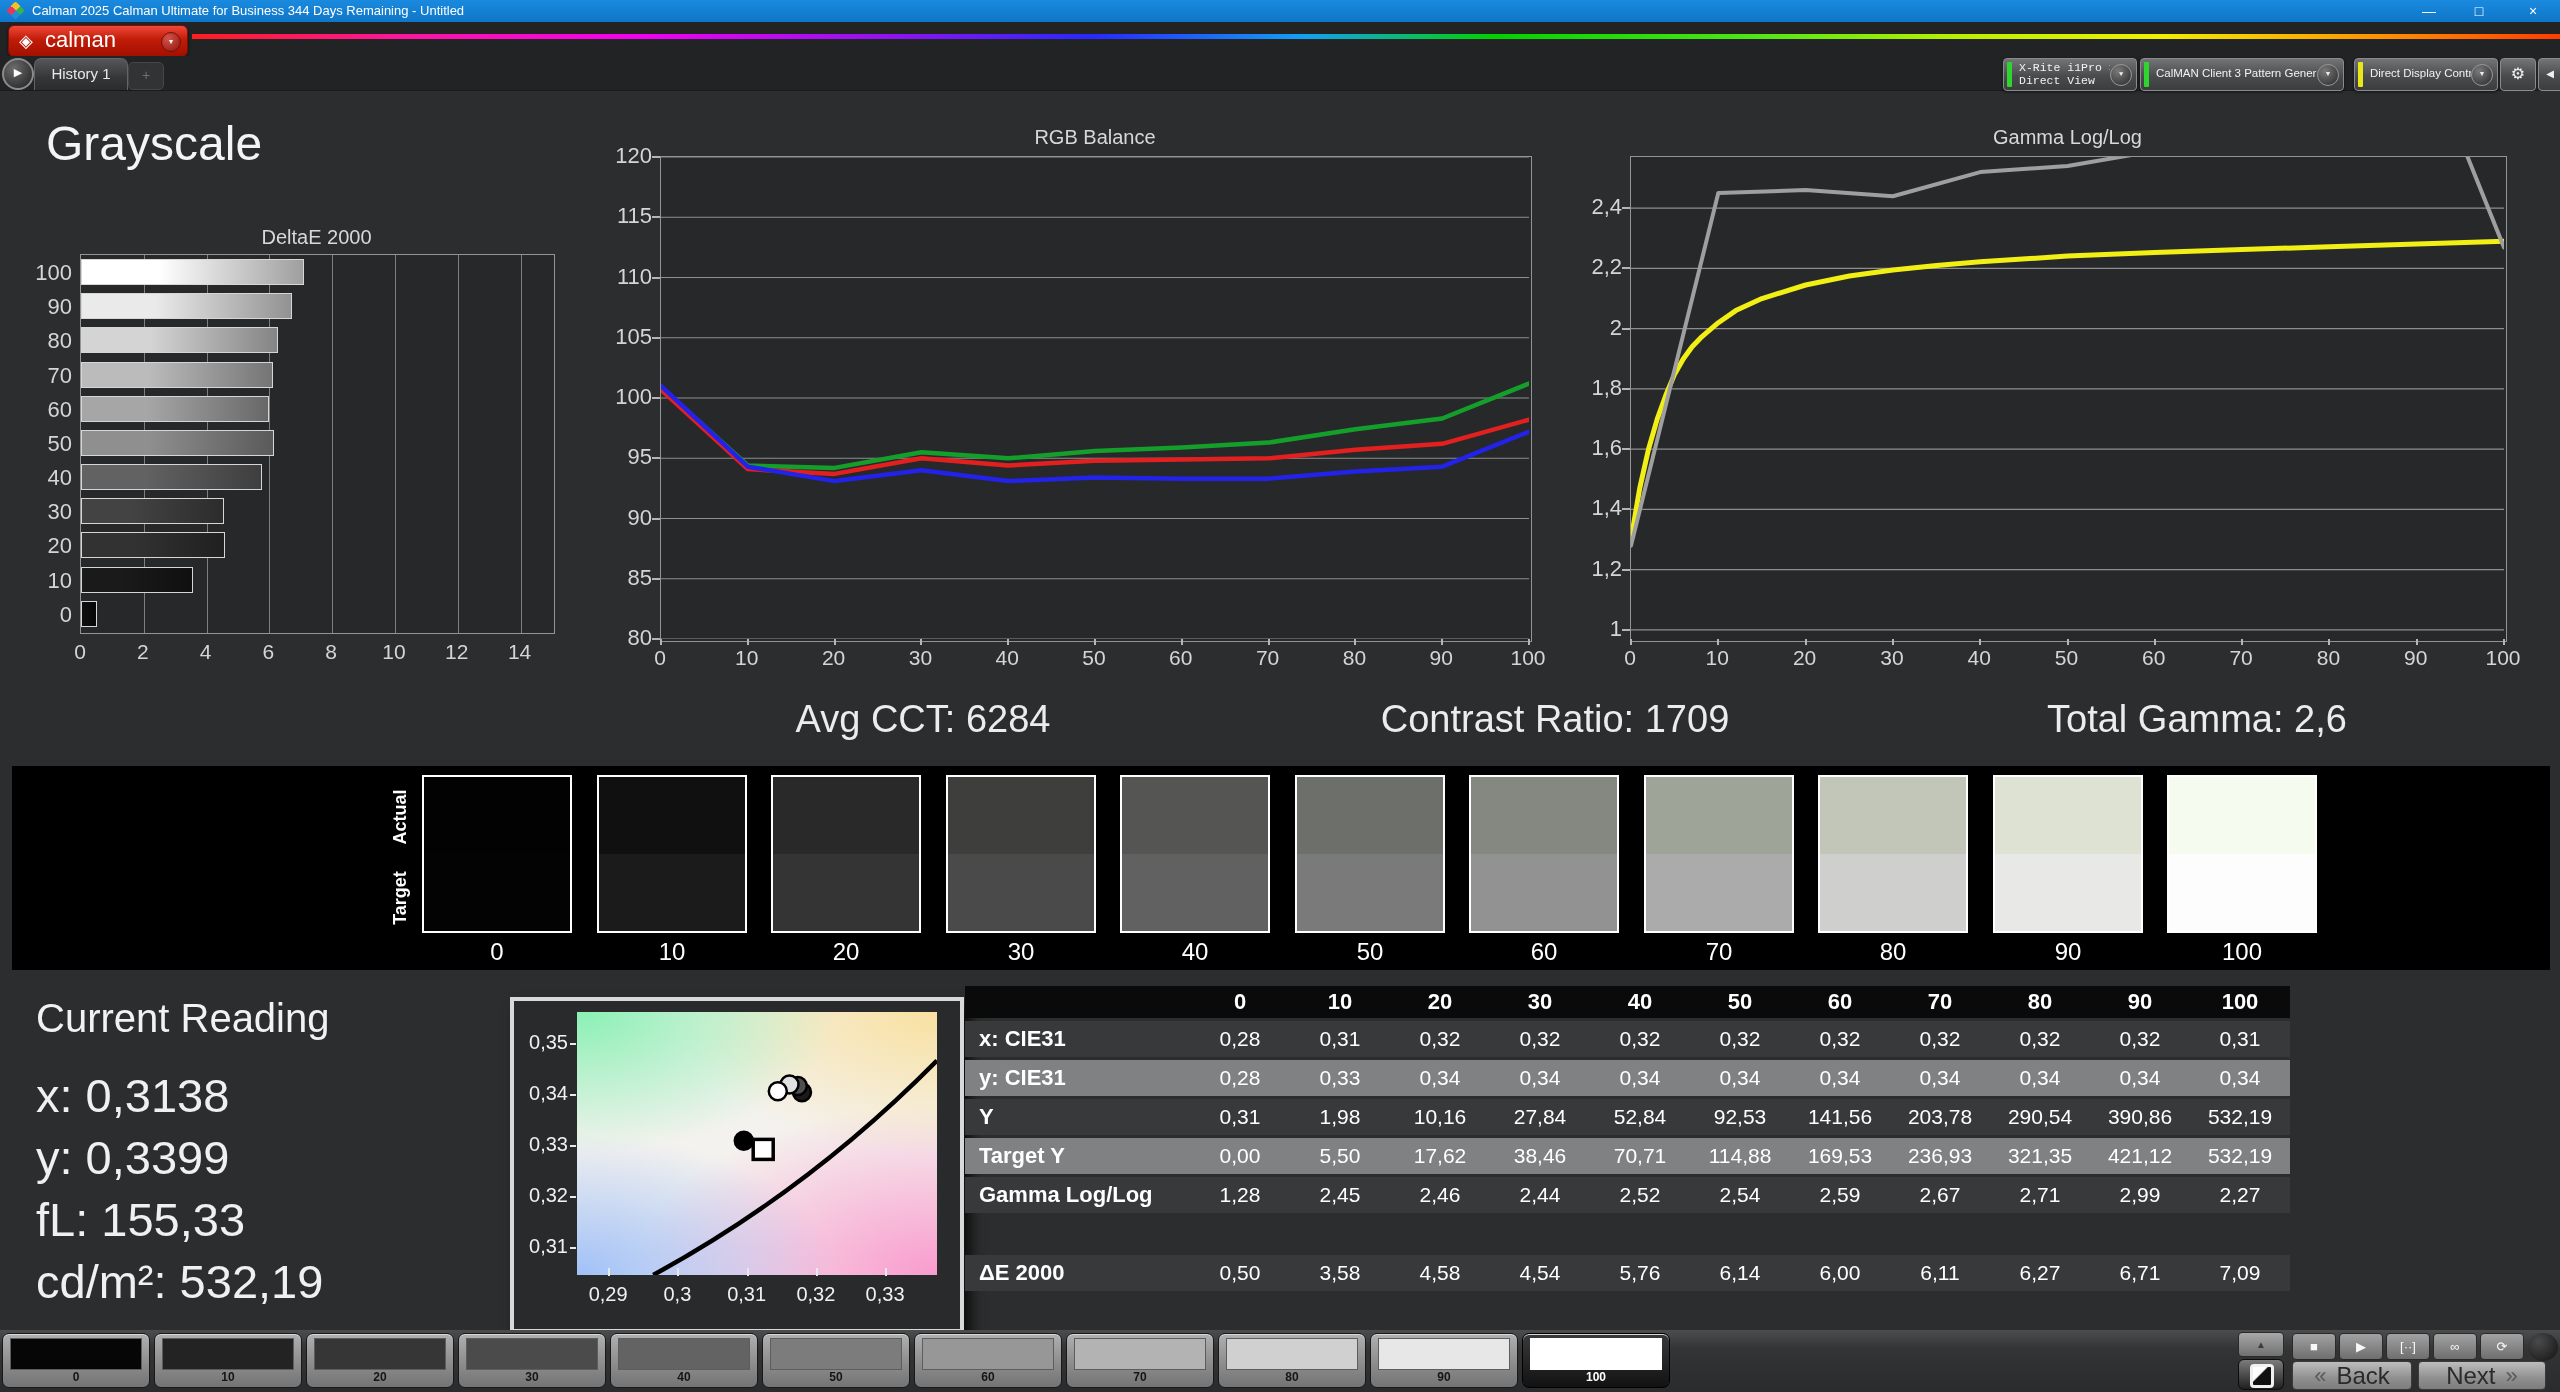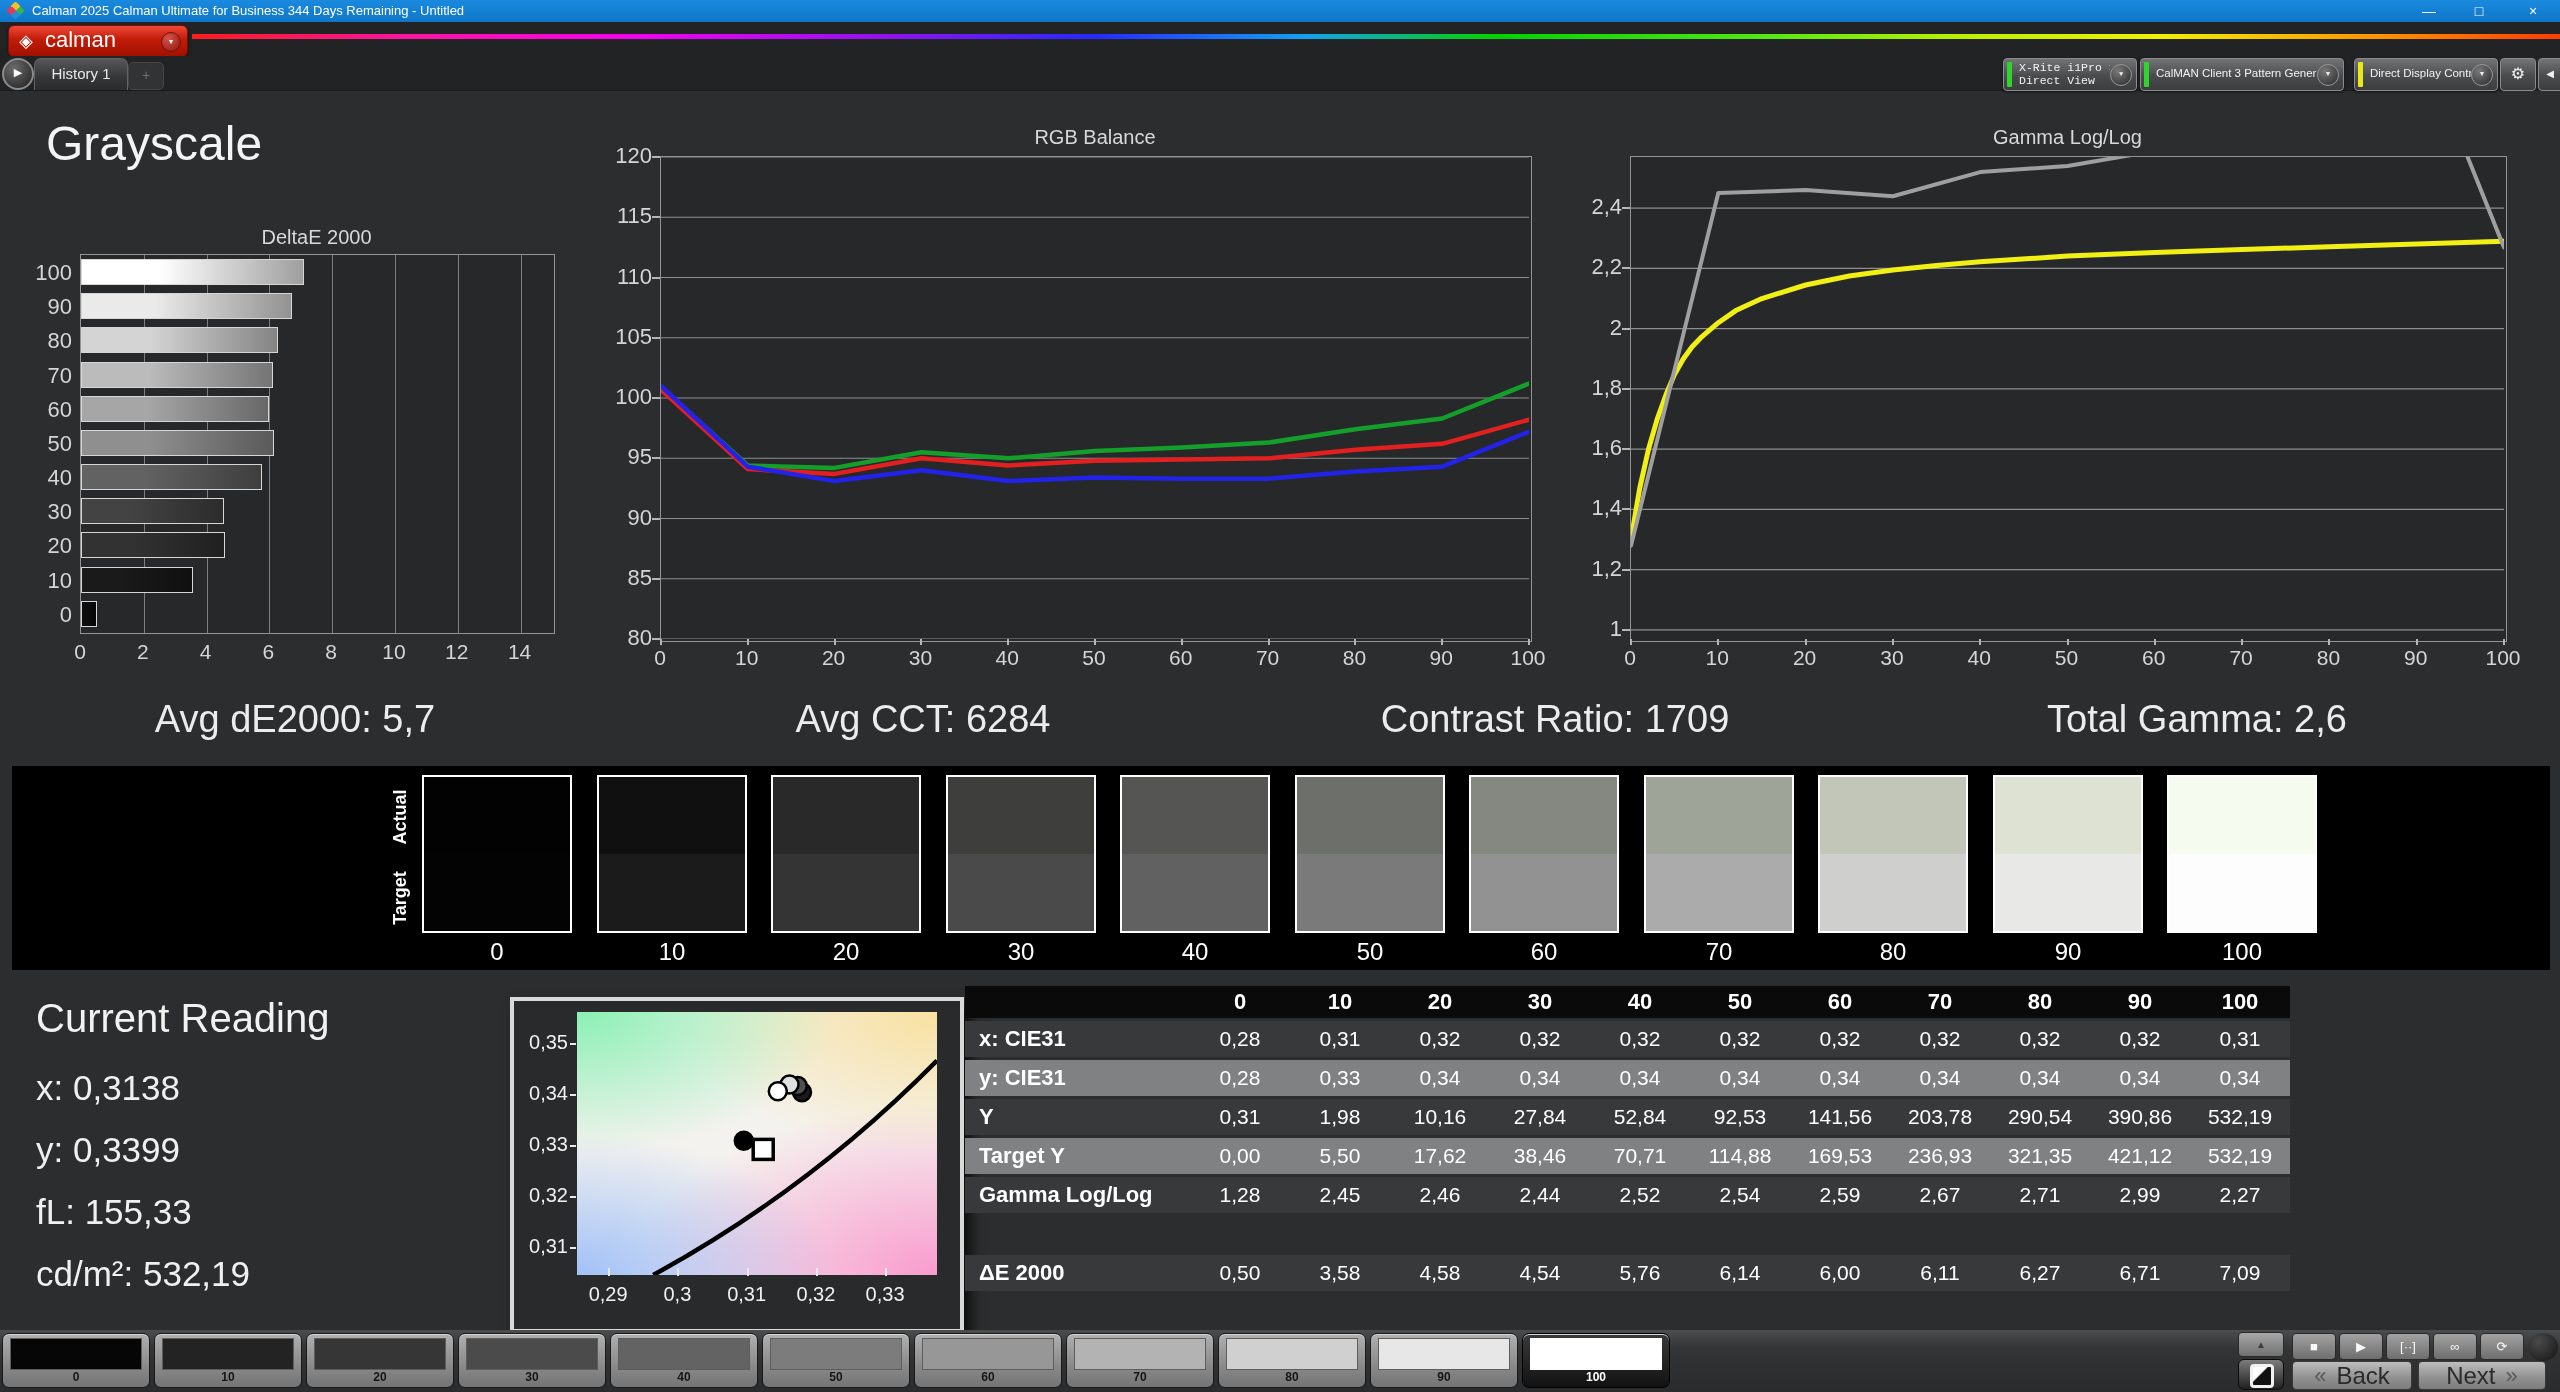--- a/index.html
+++ b/index.html
@@ -44,21 +44,21 @@
   .stat{position:absolute;top:698px;width:470px;text-align:center;font-size:38px;color:#ececec;}
   
   .strip{left:12px;top:766px;width:2538px;height:204px;background:#000;}
   .rotlab{position:absolute;width:96px;height:96px;display:flex;align-items:center;justify-content:center;transform:rotate(-90deg);color:#fff;font-size:18px;font-weight:700;}
   .swatch{position:absolute;top:9px;width:150px;height:158px;border:2px solid #fff;box-sizing:border-box;}
   .sw-a{position:absolute;left:0;top:0;width:100%;height:50%;}
   .sw-t{position:absolute;left:0;bottom:0;width:100%;height:50%;}
   .swlab{position:absolute;top:172px;width:150px;text-align:center;color:#fff;font-size:24px;}
   
   .cr-title{left:36px;top:996px;font-size:40px;color:#f2f2f2;}
-  .cr-line{left:36px;font-size:35px;color:#f0f0f0;}
+  .cr-line{left:36px;font-size:47px;color:#f0f0f0;}
   
   .ciebox{left:510px;top:997px;width:446px;height:328px;background:#292a2b;border:4px solid #d9d9d9;box-shadow:7px 9px 12px rgba(0,0,0,.75);box-sizing:content-box;}
   #cie-chart{position:absolute;left:63px;top:11px;width:360px;height:263px;background:
     radial-gradient(120% 90% at 0% 0%,rgba(120,240,170,.85),rgba(120,240,170,0) 60%),
     radial-gradient(120% 90% at 100% 0%,rgba(250,220,140,.8),rgba(250,220,140,0) 60%),
     radial-gradient(120% 90% at 0% 100%,rgba(140,180,250,.8),rgba(140,180,250,0) 60%),
     radial-gradient(130% 100% at 100% 100%,rgba(250,140,200,.85),rgba(250,140,200,0) 65%),
     #f4f2ee;}
   .cielab{position:absolute;color:#f0f0f0;font-size:20px;}
   
@@ -174,21 +174,20 @@
         <line x1="0" y1="171.71249999999998" x2="873" y2="171.71249999999998" stroke="#8d8e90" stroke-width="1.2"></line>
         <line x1="0" y1="231.96249999999995" x2="873" y2="231.96249999999995" stroke="#8d8e90" stroke-width="1.2"></line>
         <line x1="0" y1="292.2124999999999" x2="873" y2="292.2124999999999" stroke="#8d8e90" stroke-width="1.2"></line>
         <line x1="0" y1="352.46250000000003" x2="873" y2="352.46250000000003" stroke="#8d8e90" stroke-width="1.2"></line>
         <line x1="0" y1="412.7125" x2="873" y2="412.7125" stroke="#8d8e90" stroke-width="1.2"></line>
         <line x1="0" y1="472.9625" x2="873" y2="472.9625" stroke="#8d8e90" stroke-width="1.2"></line>
         <polyline points="0.0,382.6 8.7,331.4 17.5,292.2 26.2,262.1 34.9,238.0 43.7,216.9 52.4,201.8 61.1,189.8 69.8,180.7 87.3,165.7 104.8,153.6 130.9,141.6 174.6,128.0 218.3,119.0 261.9,113.0 305.5,108.4 349.2,104.8 436.5,99.1 523.8,95.5 611.1,92.5 698.4,89.8 785.7,87.1 873.0,84.3" fill="none" stroke="#f2ef14" stroke-width="5" stroke-linejoin="round" stroke-linecap="round"></polyline>
         <polyline points="0.0,388.6 87.3,36.1 174.6,33.1 261.9,39.2 349.2,15.1 436.5,9.0 523.8,-6.0 611.1,-30.1 698.4,-42.2 785.7,-126.5 873.0,90.4" fill="none" stroke="#9f9f9f" stroke-width="4" stroke-linejoin="round" stroke-linecap="round"></polyline>
       </svg></div>
 
-  <div class="stat" style="left:60px">Avg dE2000: 5,7</div>
   <div class="stat" style="left:688px">Avg CCT: 6284</div>
   <div class="stat" style="left:1320px">Contrast Ratio: 1709</div>
   <div class="stat" style="left:1962px">Total Gamma: 2,6</div>
 
   <div class="abs strip" id="strip">
       <div class="rotlab" style="left: 340px; top: 3px;">Actual</div>
       <div class="rotlab" style="left: 340px; top: 84px;">Target</div>
       <div class="swatch" style="left: 410px;">
         <div class="sw-a" style="background: rgb(2, 2, 2);"></div>
         <div class="sw-t" style="background: rgb(3, 3, 3);"></div>

